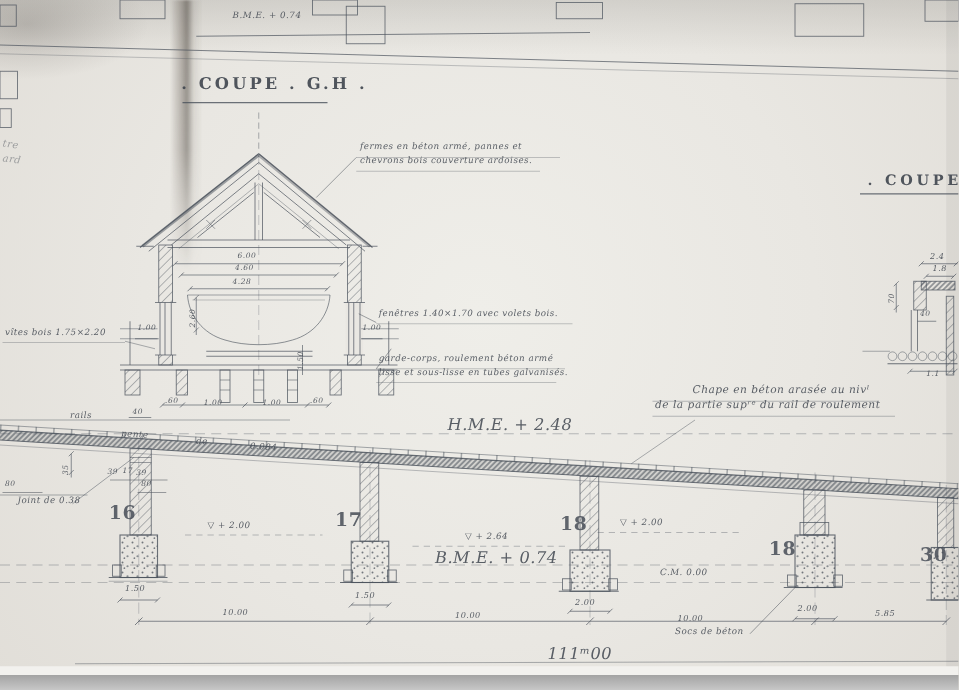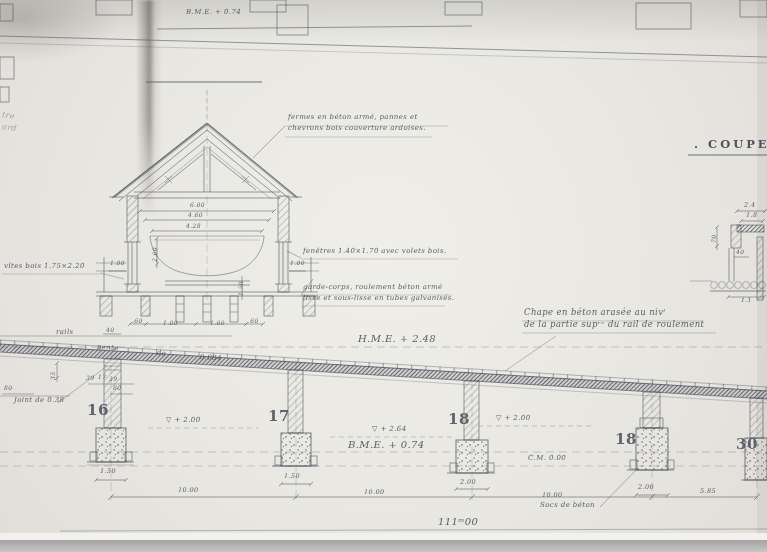--- a/index.html
+++ b/index.html
@@ -2,21 +2,21 @@
 <html><head>
 <meta charset="utf-8">
 <style>
   html,body{margin:0;padding:0;background:#d8d6d1;}
   #paper{position:relative;width:767px;height:552px;overflow:hidden;
     background:radial-gradient(circle at 50% 45%, #efeee9 0%, #e9e7e2 55%, #e1ded8 100%);
     font-family:"DejaVu Serif","DejaVu Sans",serif;}
   #paper svg{position:absolute;left:0;top:0;}
   .t{position:absolute;white-space:nowrap;color:#454b54;font-style:italic;line-height:1;
      letter-spacing:.4px;font-size:7.5px;opacity:.88;}
-  .fs6{font-size:6px}.fs65{font-size:6.5px}.fs7{font-size:7px}.fs75{font-size:10px}
+  .fs6{font-size:6px}.fs65{font-size:6.5px}.fs7{font-size:7px}.fs75{font-size:13px}
   .fs8{font-size:8px}.fs85{font-size:8.5px}
   .pier{font-size:15px;font-style:normal;font-weight:bold;letter-spacing:.5px;color:#474d57;opacity:.85}
   .title{font-size:13px;font-style:normal;font-weight:bold;letter-spacing:2.5px;color:#3f454e;opacity:.9}
   .rtitle{font-size:11.5px;font-style:normal;font-weight:bold;letter-spacing:3px;color:#3f454e;opacity:.9}
   .vert{transform:rotate(-90deg);transform-origin:0 0;}
   .sl{transform:rotate(3.4deg);transform-origin:0 0;}
   .faint{opacity:.45}
   .stain{position:absolute;pointer-events:none;}
   .fold{left:136px;top:0;width:26px;height:218px;filter:blur(1px);
     background:linear-gradient(90deg,rgba(80,70,60,0) 0%,rgba(80,70,60,.38) 35%,rgba(52,45,38,.52) 52%,rgba(80,70,60,.12) 72%,rgba(80,70,60,0) 100%);
@@ -251,29 +251,30 @@
         <circle cx="754" cy="285" r="3.5" stroke-opacity="0.55"></circle>
         <circle cx="762" cy="285" r="3.5" stroke-opacity="0.55"></circle>
         <path d="M690,281 H712" stroke-opacity="0.5"></path>
         <path d="M710,291 H766" stroke-width="0.8"></path>
         <path d="M728,297 H764 M726,299 l4,-4 M762,299 l4,-4" stroke-opacity="0.7"></path>
       </g>
     </g>
   </svg>
 
   <span class="t fs7" style="left:186px;top:9px">B.M.E. + 0.74</span>
+  <span class="t title" style="left:145px;top:61px">. COUPE . G.H .</span>
   <span class="t rtitle" style="left:694px;top:139px">. COUPE .</span>
 
   <span class="t fs7" style="left:288px;top:114px">fermes en béton armé, pannes et</span>
   <span class="t fs7" style="left:288px;top:125px">chevrons bois couverture ardoises.</span>
   <span class="t fs7" style="left:303px;top:248px">fenêtres 1.40×1.70 avec volets bois.</span>
   <span class="t fs7" style="left:303px;top:284px">garde-corps, roulement béton armé</span>
   <span class="t fs7" style="left:303px;top:295px">lisse et sous-lisse en tubes galvanisés.</span>
   <span class="t fs7" style="left:4px;top:263px">vîtes bois 1.75×2.20</span>
-  <span class="t fs85" style="left:524px;top:308px">Chape en béton arasée au nivˡ</span>
+  <span class="t fs85" style="left:554px;top:308px">Chape en béton arasée au nivˡ</span>
   <span class="t fs85" style="left:524px;top:320px">de la partie supʳᵉ du rail de roulement</span>
   <span class="t fs7" style="left:56px;top:329px">rails</span>
   <span class="t fs7 sl" style="left:97px;top:344px">pente</span>
   <span class="t fs7 sl" style="left:157px;top:350px">de</span>
   <span class="t fs7 sl" style="left:200px;top:354px">0.084</span>
   <span class="t fs7" style="left:14px;top:397px">Joint de 0.38</span>
   <span class="t fs7" style="left:540px;top:502px">Socs de béton</span>
   <span class="t fs8 faint" style="left:2px;top:112px;transform:rotate(8deg)">tre</span>
   <span class="t fs8 faint" style="left:2px;top:124px;transform:rotate(8deg)">ard</span>
 

